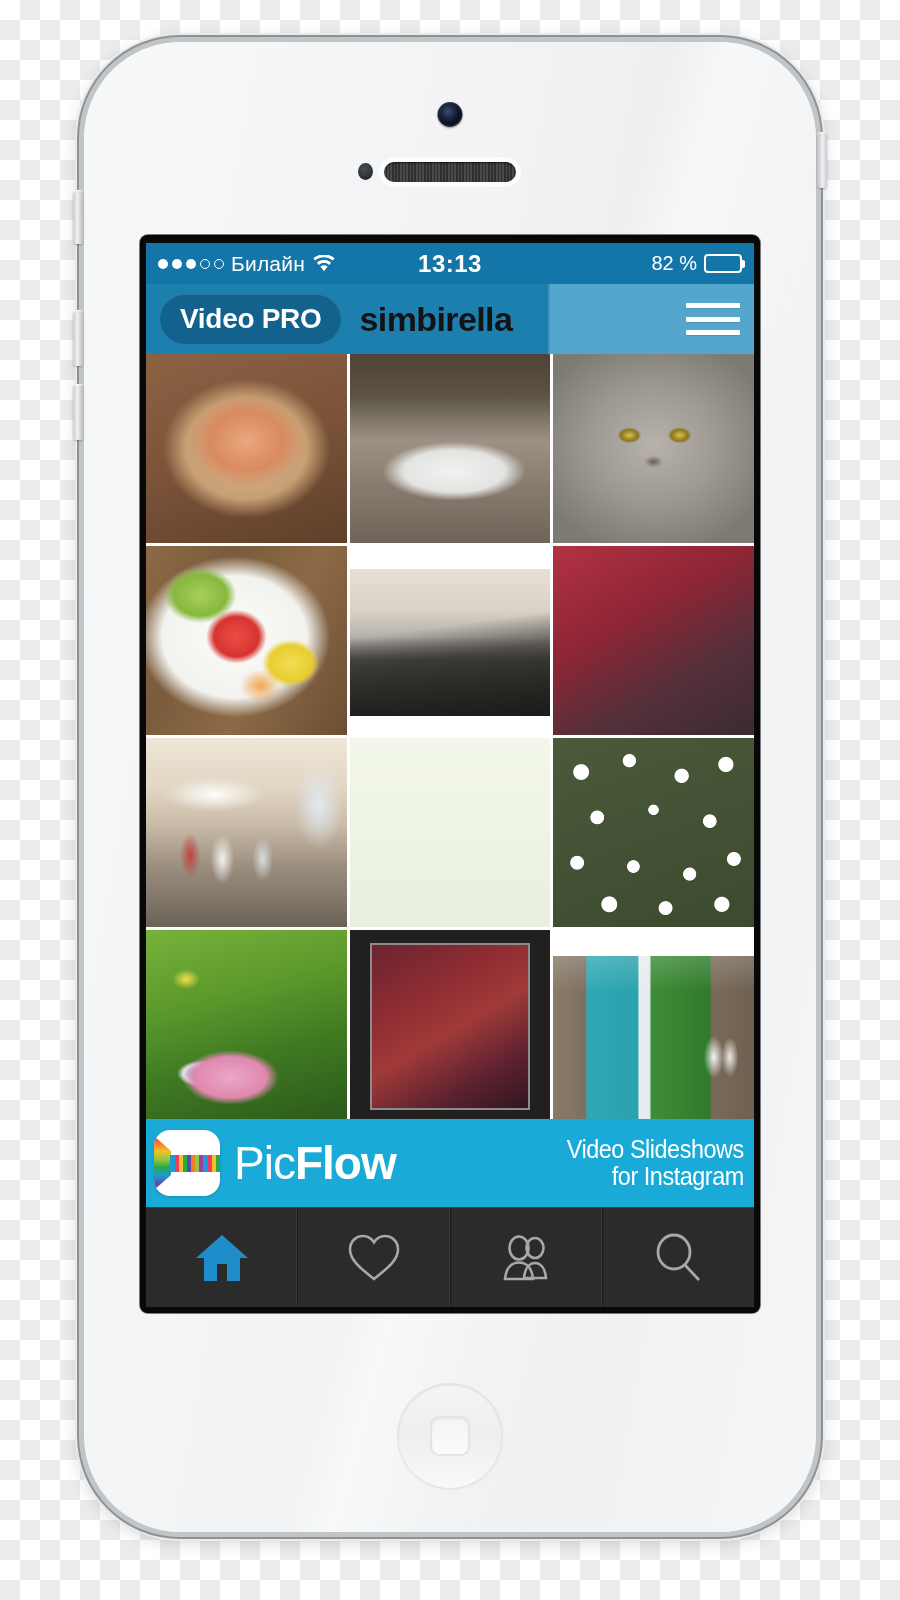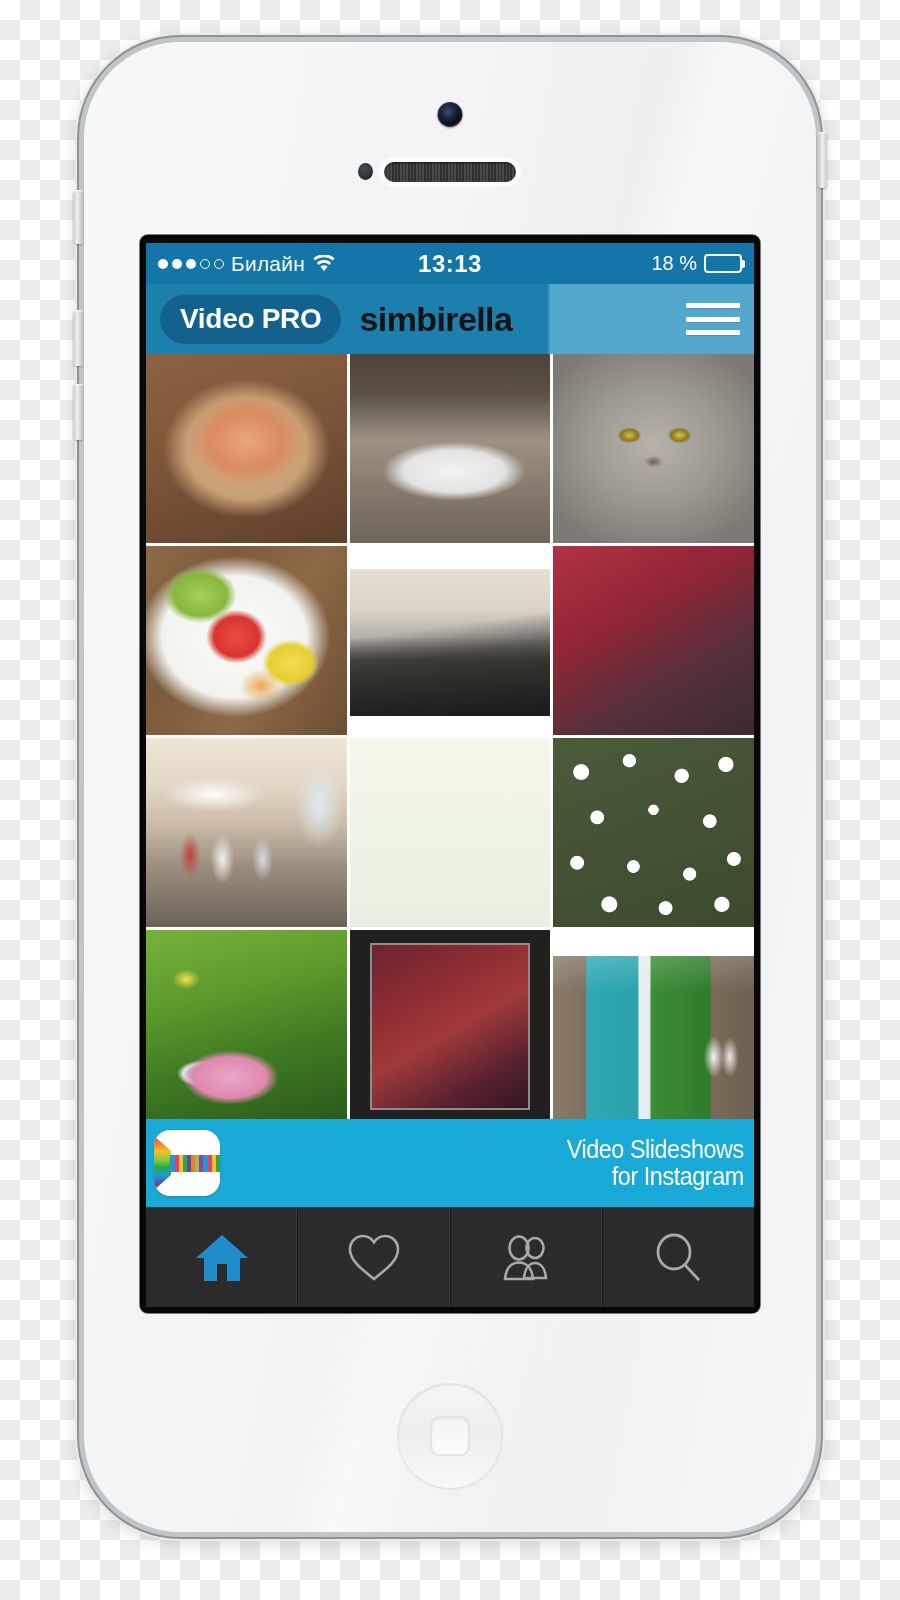--- a/index.html
+++ b/index.html
@@ -265,21 +265,21 @@
           <span id="wifi-icon">
             <svg width="24" height="18" viewBox="0 0 24 18">
               <path d="M12 16.2 8.4 11.6a5.9 5.9 0 0 1 7.2 0Z" fill="#fff"></path>
               <path d="M4.9 7.6A11.4 11.4 0 0 1 19.1 7.6l-1.8 2.3a8.6 8.6 0 0 0-10.6 0Z" fill="#fff"></path>
               <path d="M1.4 3.2A16.6 16.6 0 0 1 22.6 3.2l-1.8 2.3a13.8 13.8 0 0 0-17.6 0Z" fill="#fff"></path>
             </svg>
           </span>
         </div>
         <div id="status-time">13:13</div>
         <div id="status-right">
-          <span id="battery-pct">18 %</span>
+          <span id="battery-pct">82 %</span>
           <span id="battery-icon">
             <span id="battery-fill" style="width:69%"></span>
           </span>
         </div>
       </div>
 
       <div id="nav-bar">
         <div id="unlock-pro-button">Video PRO</div>
         <div id="profile-username">simbirella</div>
         <div id="menu-button">
@@ -422,20 +422,23 @@
               linear-gradient(180deg, rgba(255,255,255,.18) 0%, rgba(255,255,255,0) 22%);"></div>
         </div>
 
       </div>
 
       <div id="promo-banner">
         <div id="picflow-logo-mark">
           <span class="prism"></span>
           <span class="rays"></span>
         </div>
+        <div id="picflow-wordmark">
+          <span class="light">Pic</span><span class="bold">Flow</span>
+        </div>
         <div id="promo-tagline">
           <div>Video Slideshows</div>
           <div>for Instagram</div>
         </div>
       </div>
 
       <div id="tab-bar">
         <div class="tab-item">
           <span>
             <svg width="58" height="54" viewBox="0 0 58 54">

